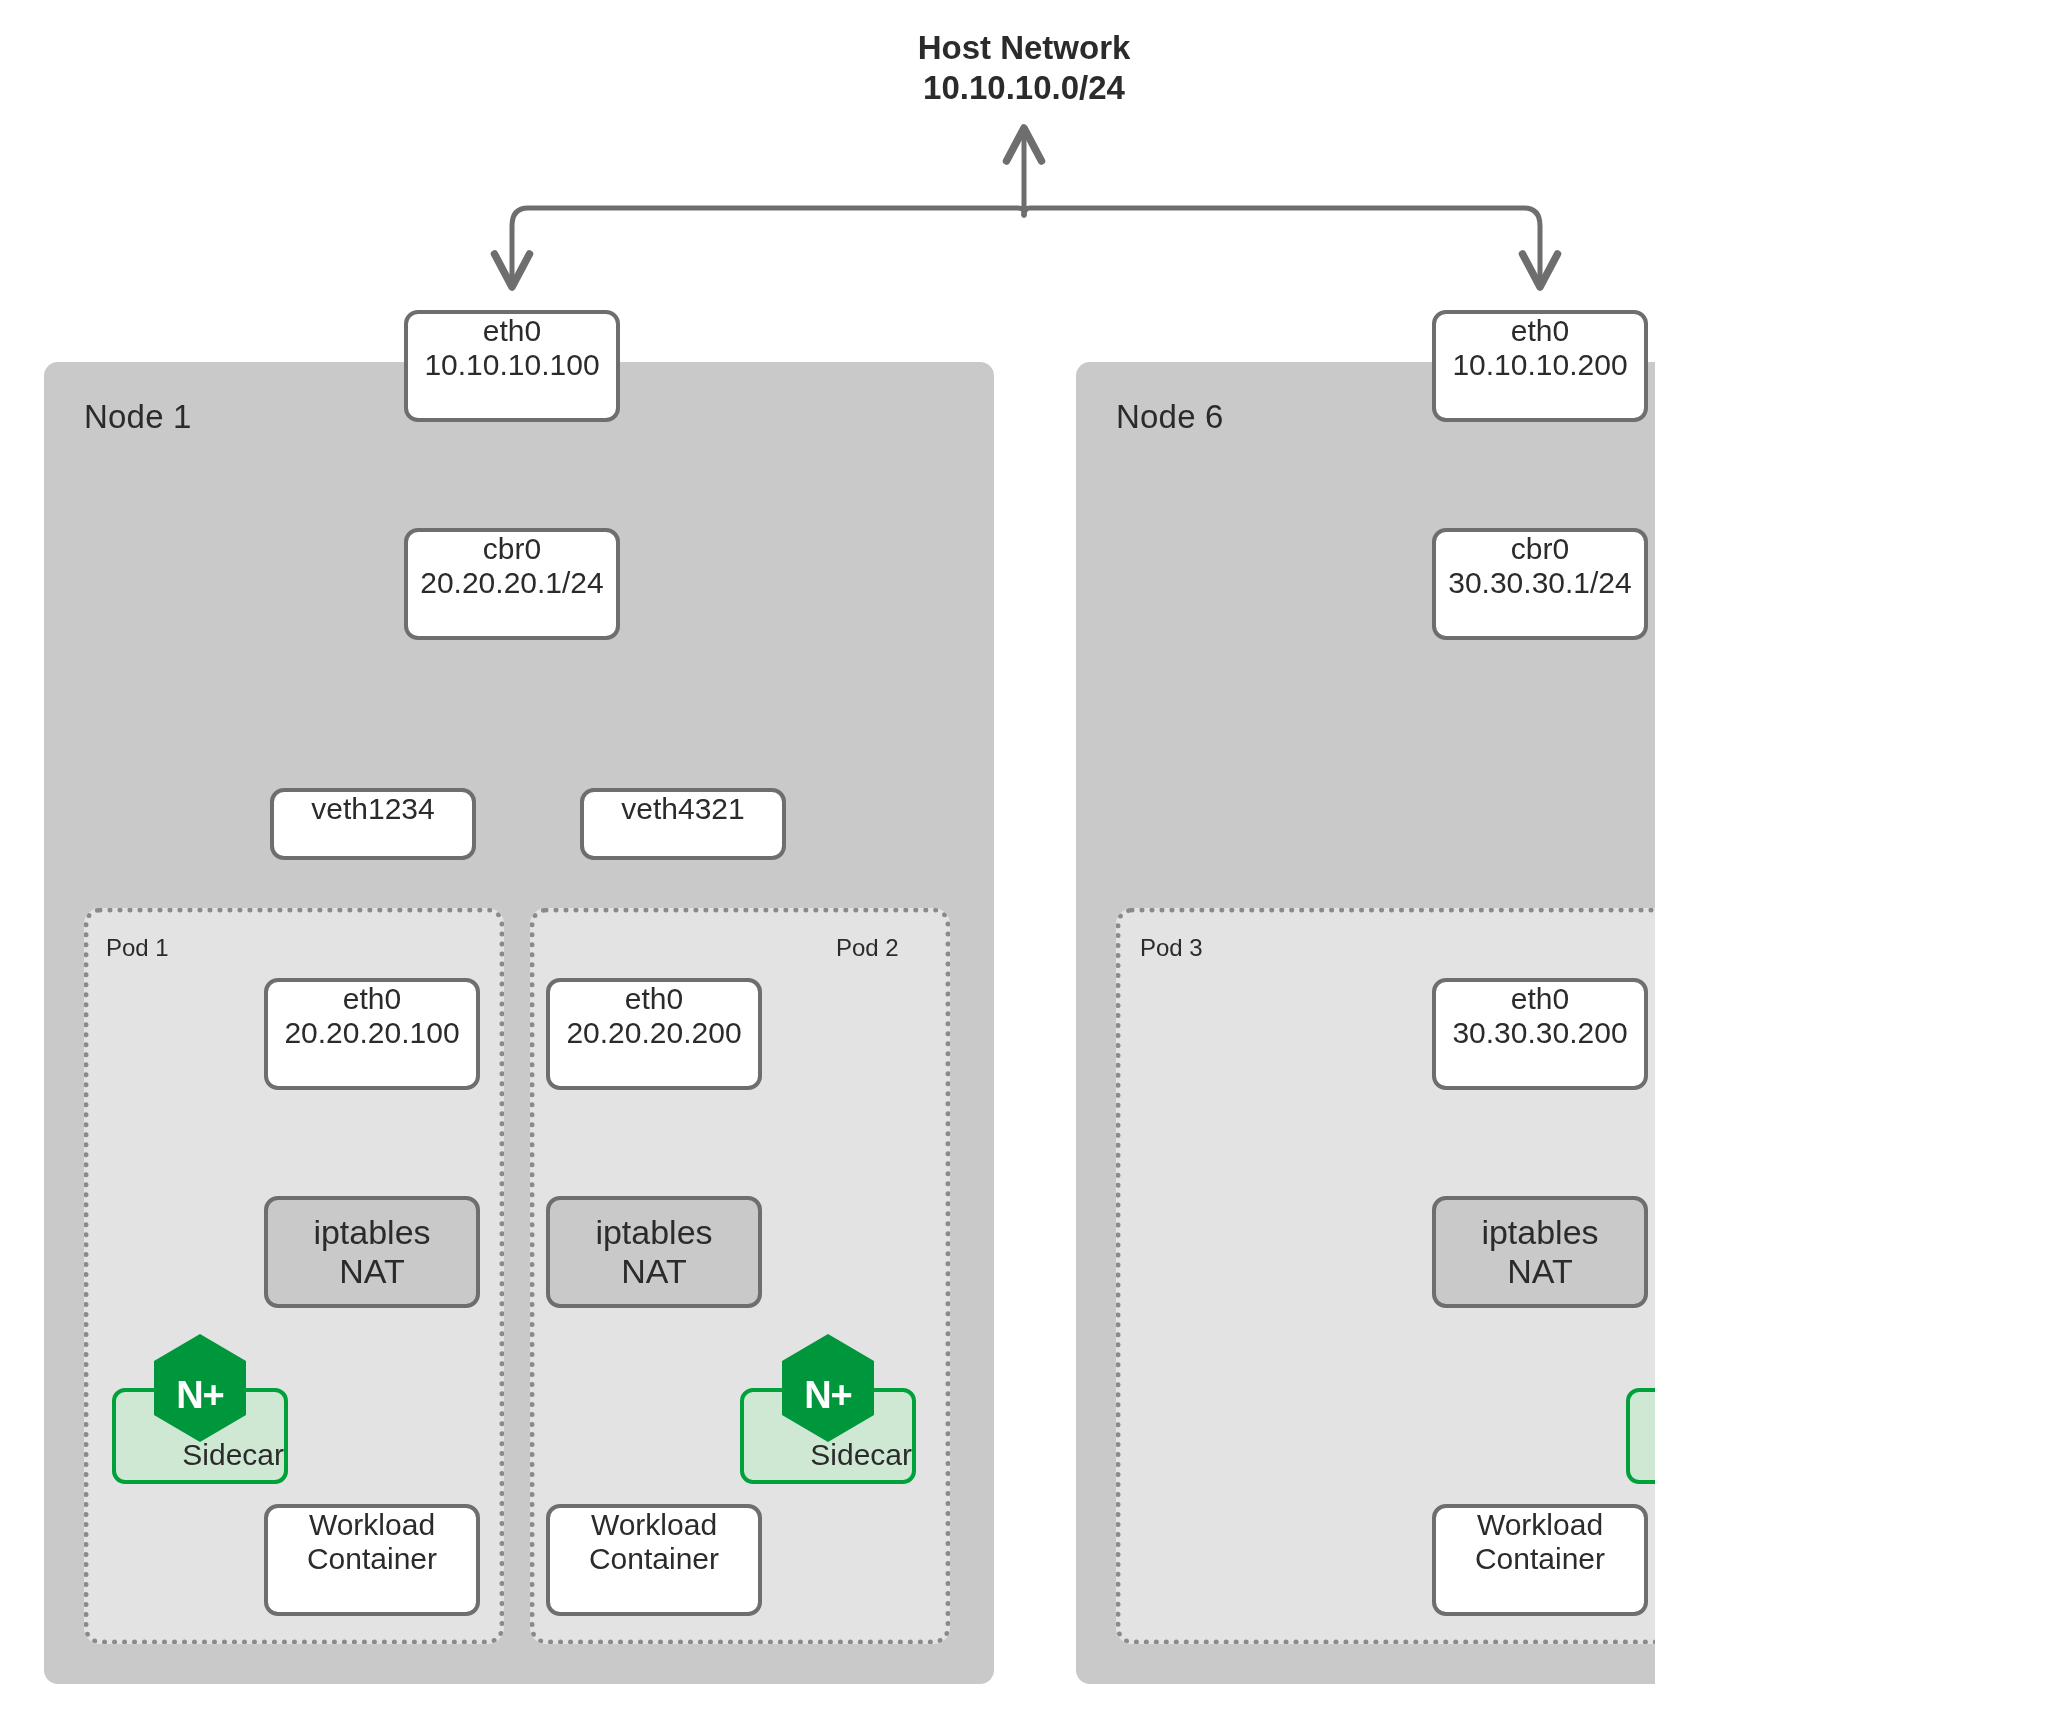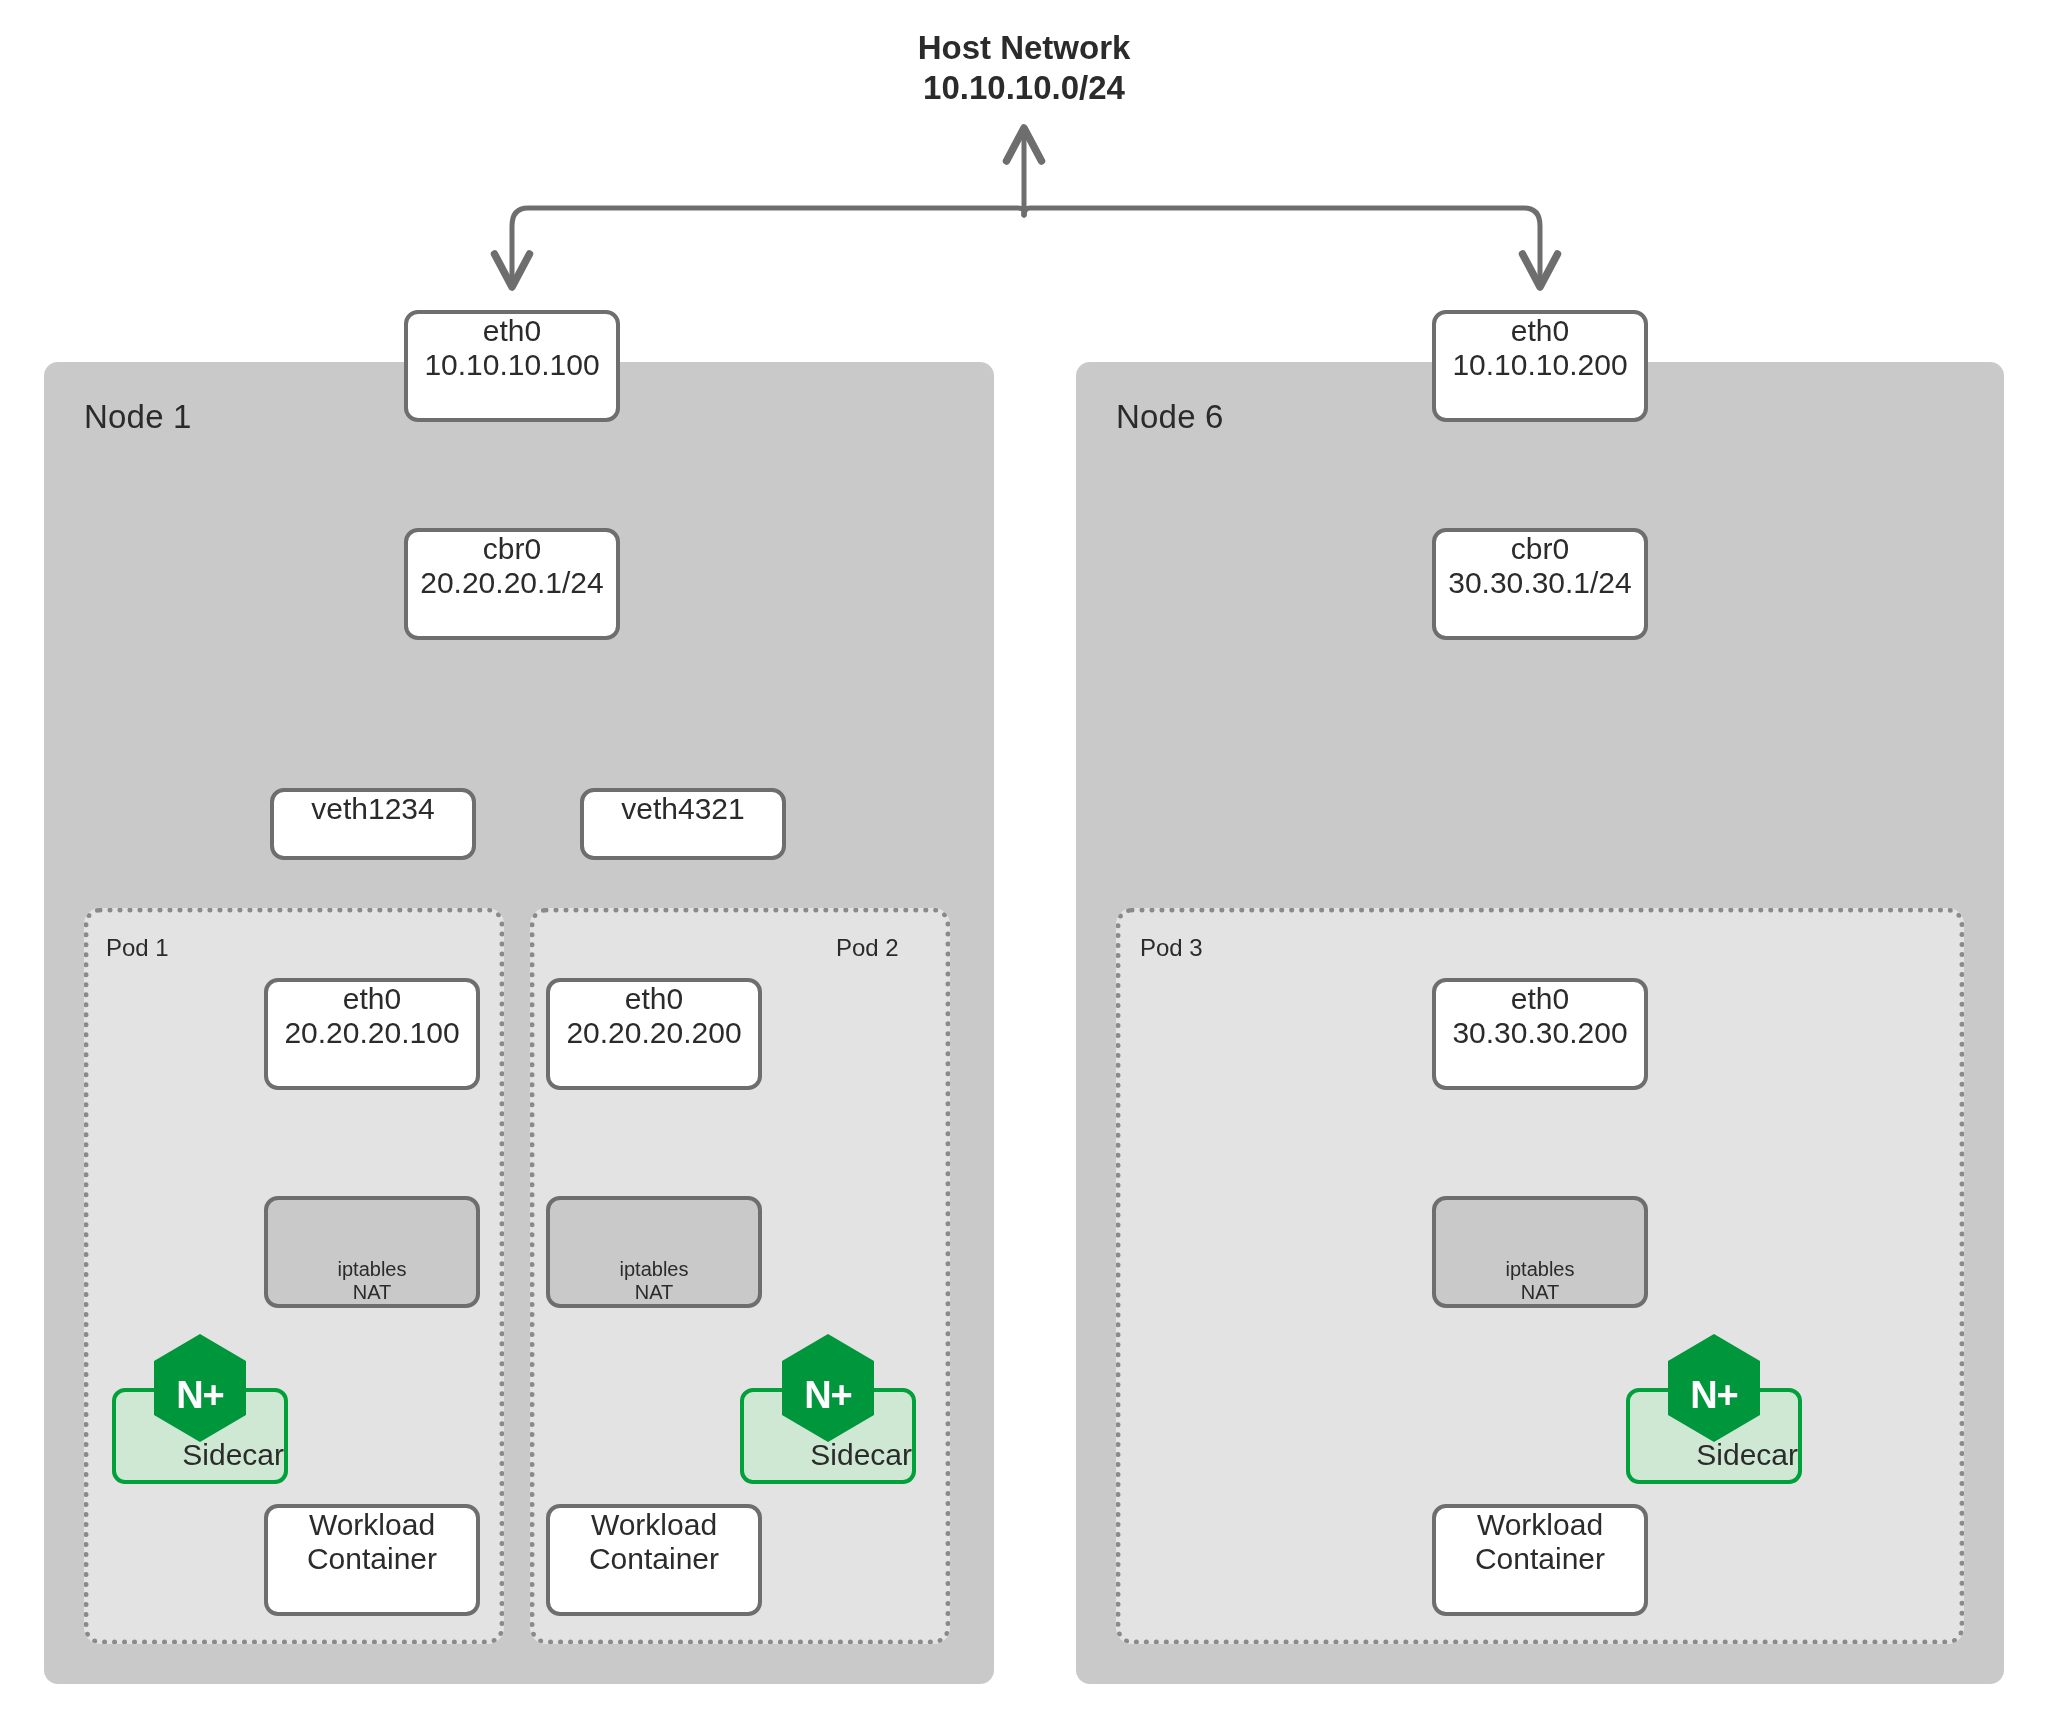--- a/index.html
+++ b/index.html
@@ -4,21 +4,21 @@
 <title>Kubernetes Pod Networking Diagram</title>
 <style>
   html,body{margin:0;padding:0;background:#ffffff;}
   body{
     font-family:"Liberation Sans", sans-serif;
     color:#2b2b2b;
     -webkit-font-smoothing:antialiased;
   }
   #stage{
     position:relative;
-    width:2048px;
+    width:1655px;
     height:1714px;
     background:#ffffff;
     overflow:hidden;
   }
   
   #wires{
     position:absolute;
     left:0;top:0;
     width:2048px;height:1714px;
     pointer-events:none;
@@ -69,24 +69,24 @@
   .boxn .l2{display:block;}
 
   
   .box-gray{
     background:#c9c9c9;
     border:4px solid #6e6e6e;
     border-radius:14px;
     display:flex;
     flex-direction:column;
     align-items:center;
-    justify-content:flex-end;
+    justify-content:center;
     text-align:center;
     line-height:1.14;
-    font-size:20px;
+    font-size:34px;
     color:#2b2b2b;
     z-index:5;
   }
 
   
   .host-title{
     position:absolute;
     text-align:center;
     font-size:33px;
     font-weight:bold;

